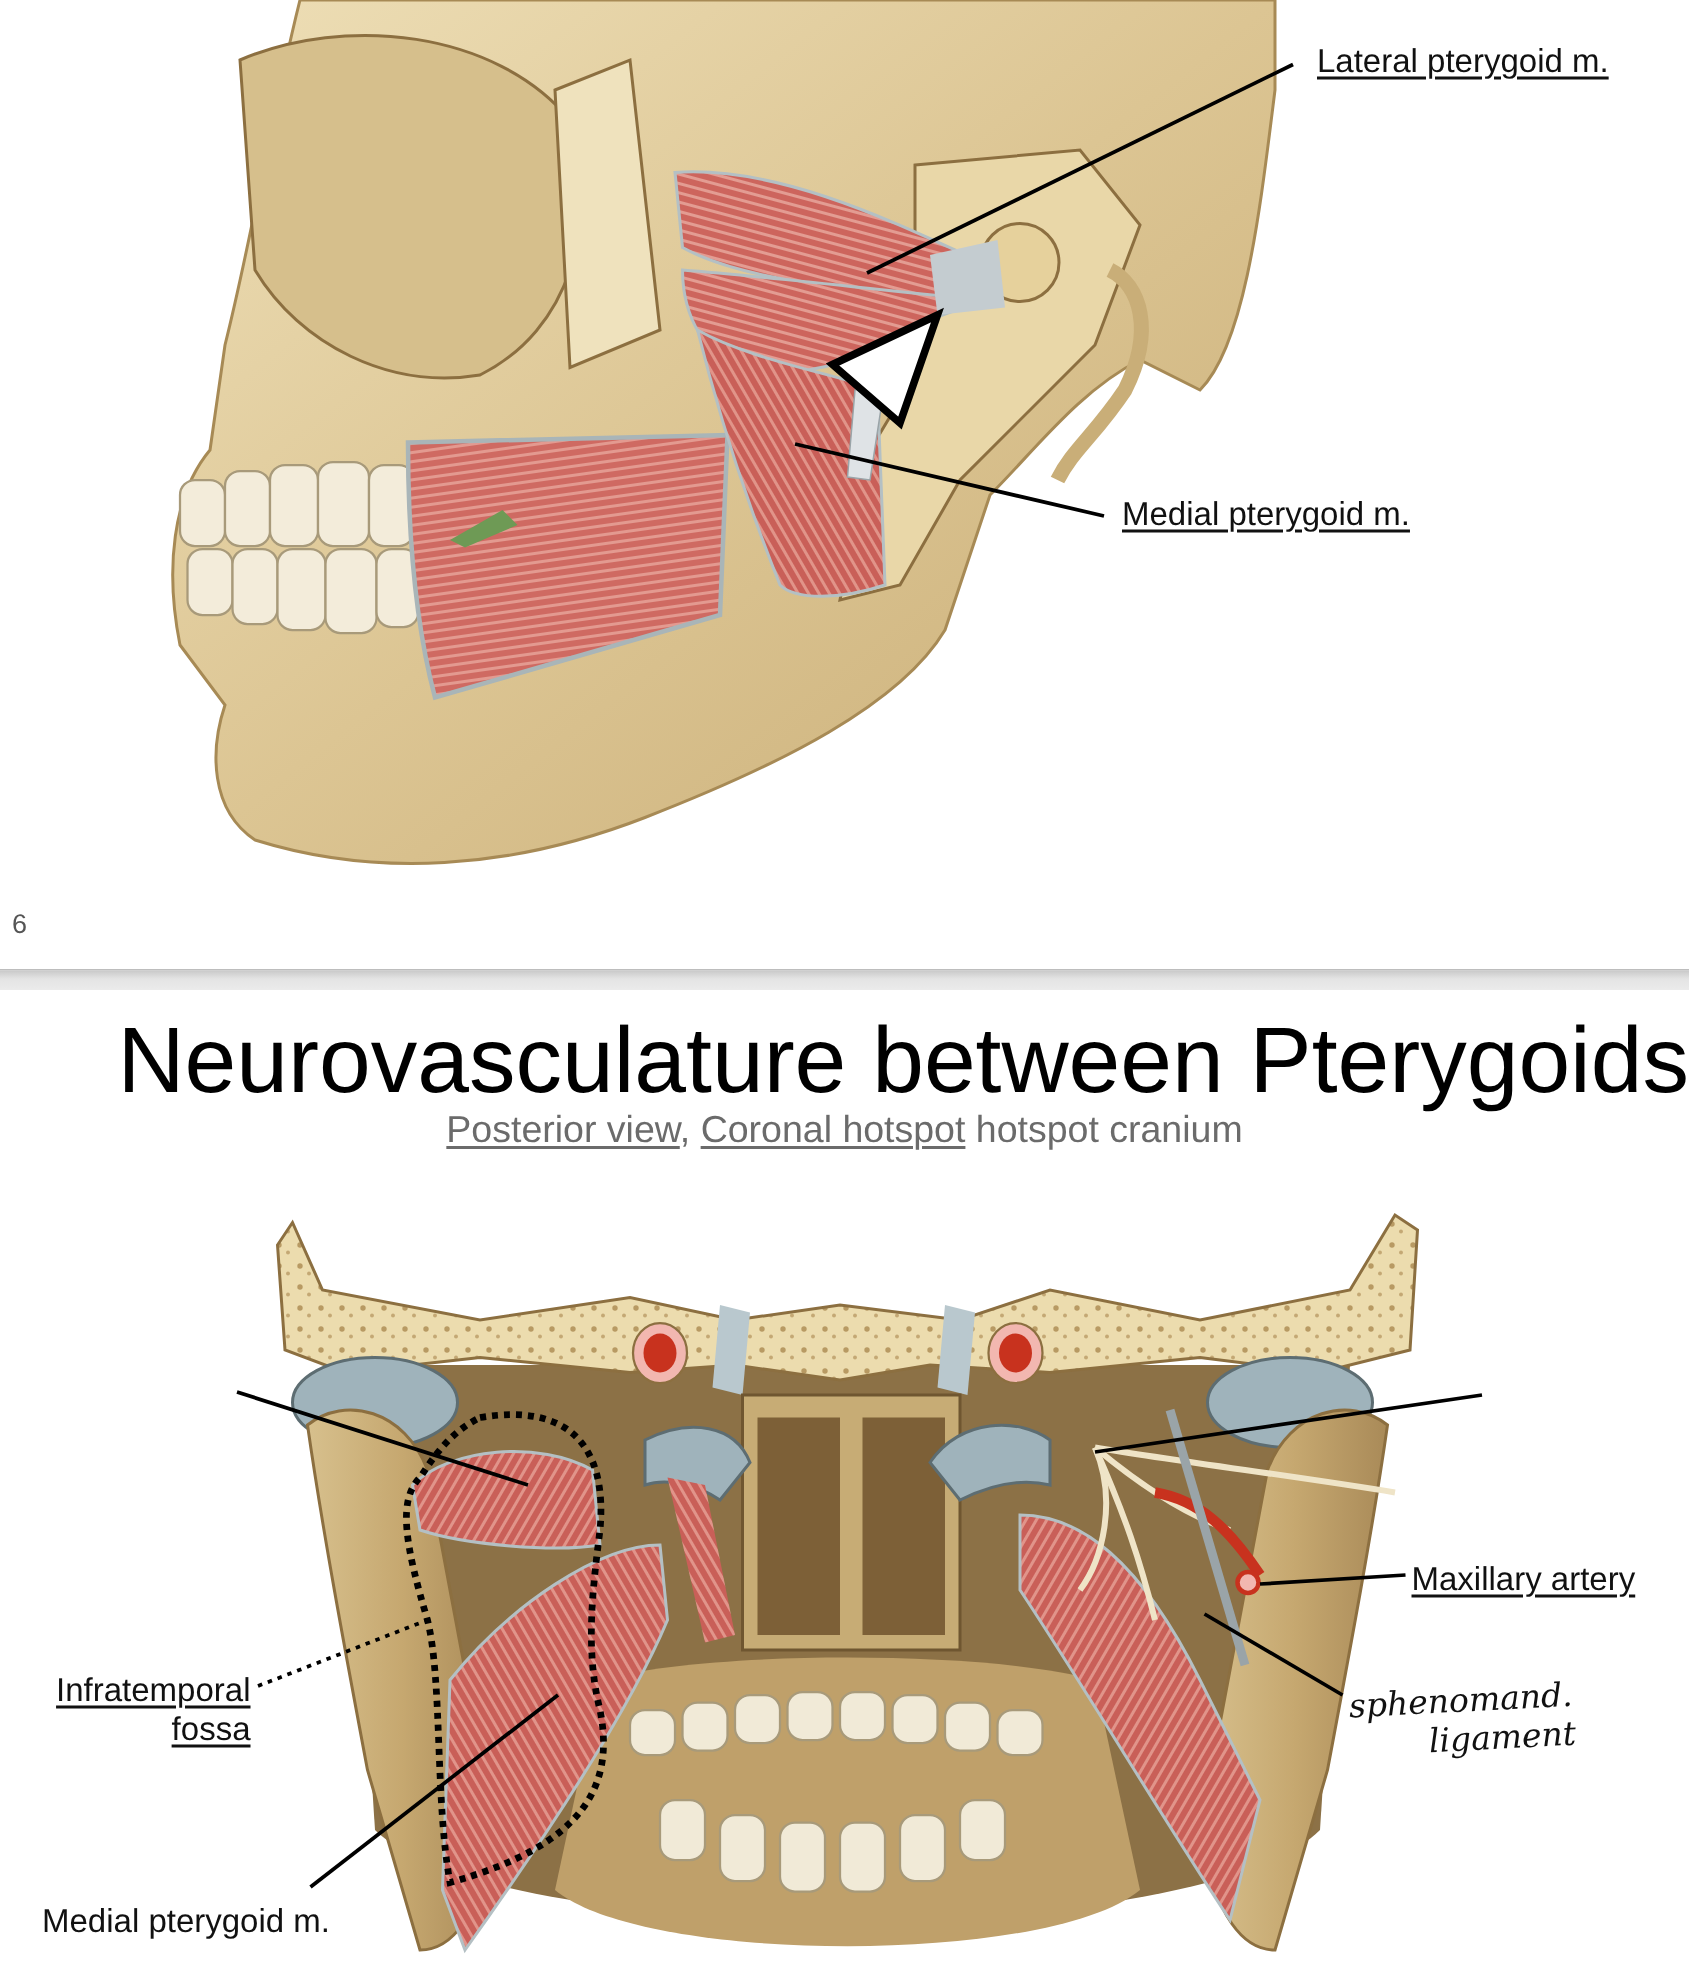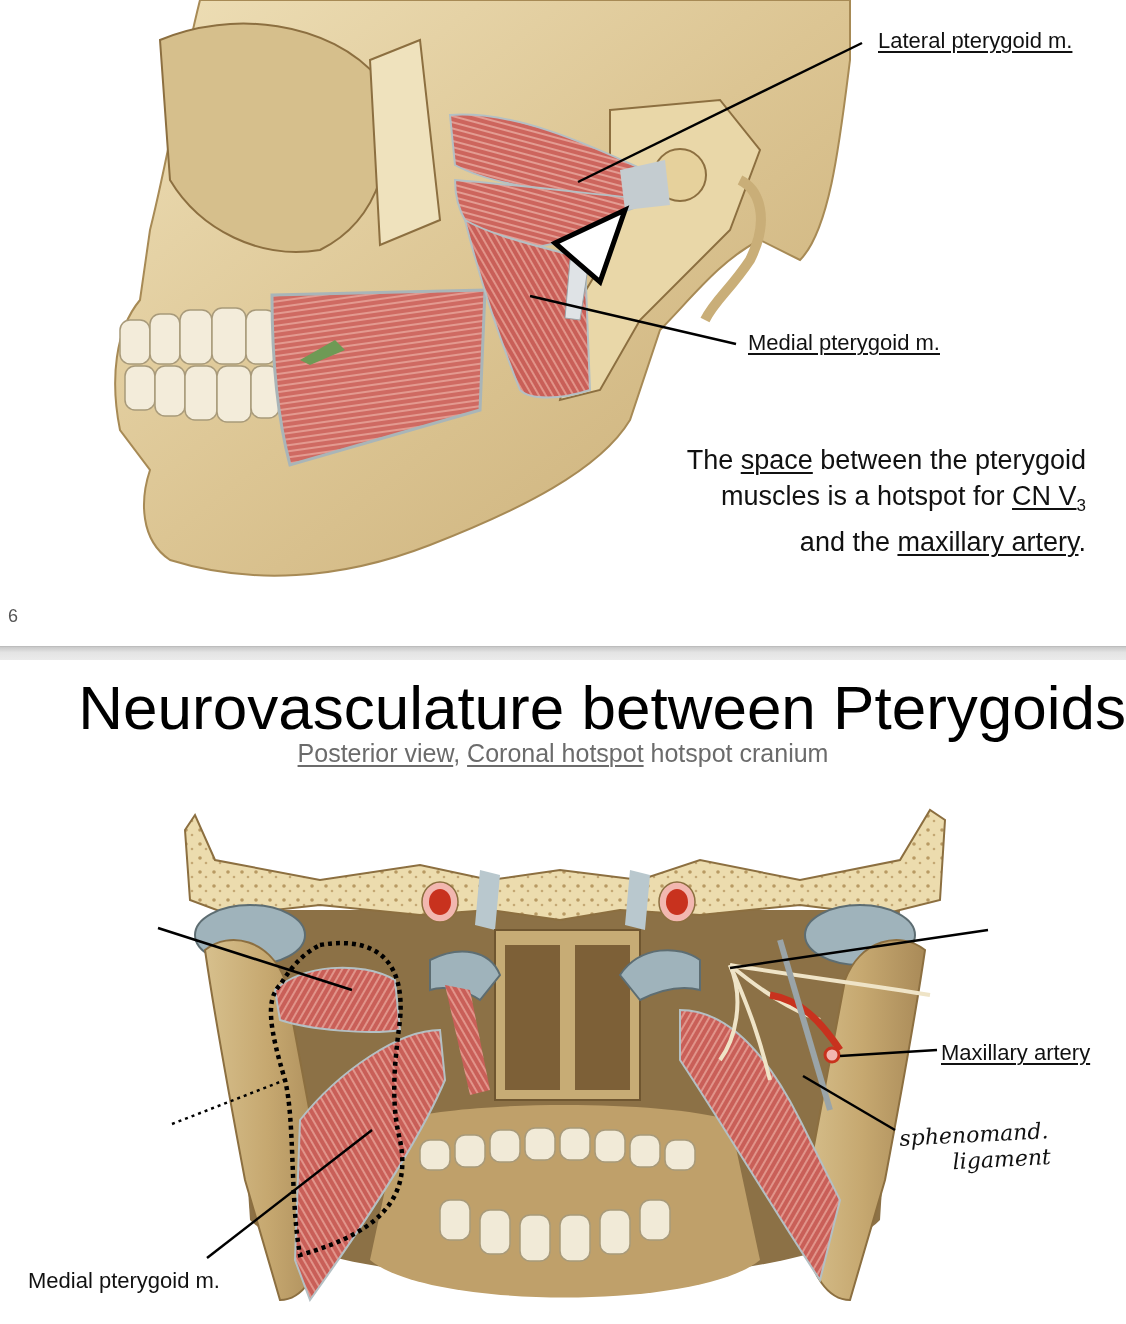--- a/index.html
+++ b/index.html
@@ -109,21 +109,20 @@
     <line x1="530" y1="296" x2="736" y2="344" stroke="#000" stroke-width="2.5"></line>
   </svg>
 
   <div class="label" style="left:878px; top:28px;">
     <span class="u">Lateral pterygoid m.</span>
   </div>
   <div class="label" style="left:748px; top:330px;">
     <span class="u">Medial pterygoid m.</span>
   </div>
 
-  <div class="note"><span>The </span><span class="u">space</span><span> between the pterygoid muscles is a hotspot for </span><span class="u"><span>CN V</span><sub>3</sub></span><span> and the </span><span class="u">maxillary artery</span><span>.</span></div>
 
   <div class="page-num">6</div>
 </div>
 
 <div class="separator"></div>
 
 <div class="slide" id="slide-bottom">
   <div class="title">Neurovasculature between Pterygoids</div>
   <div class="subtitle"><span class="u">Posterior view</span><span>, </span><span class="u">Coronal hotspot</span><span> hotspot cranium</span></div>
 
@@ -213,20 +212,24 @@
     <path d="M320 945 C380 935 405 965 400 1020 C395 1060 390 1100 400 1140 C410 1190 390 1230 300 1255 C290 1200 295 1120 285 1080 C270 1030 265 1000 280 985 C290 970 300 955 320 945 Z" fill="none" stroke="#000" stroke-width="4.5" stroke-dasharray="4 4"></path>
     <line x1="172" y1="1124" x2="285" y2="1080" stroke="#000" stroke-width="2.5" stroke-dasharray="3 4"></line>
 
     <line x1="158" y1="928" x2="352" y2="990" stroke="#000" stroke-width="2.5"></line>
     <line x1="207" y1="1258" x2="372" y2="1130" stroke="#000" stroke-width="2.5"></line>
     <line x1="988" y1="930" x2="730" y2="968" stroke="#000" stroke-width="2.5"></line>
     <line x1="937" y1="1050" x2="840" y2="1056" stroke="#000" stroke-width="2.5"></line>
     <line x1="895" y1="1130" x2="803" y2="1076" stroke="#000" stroke-width="2.5"></line>
   </svg>
 
+  <div class="label right" style="left:0px; width:167px; top:454px;">
+    <div><span class="u">Infratemporal</span></div>
+    <div><span class="u">fossa</span></div>
+  </div>
   <div class="label" style="left:28px; top:608px;">Medial pterygoid m.</div>
 
   <div class="label" style="left:941px; top:380px;">
     <span class="u">Maxillary artery</span>
   </div>
   <div class="hand" style="left:900px; top:462px;">
     <div>sphenomand.</div>
     <div style="padding-left:52px;">ligament</div>
   </div>
 </div>

